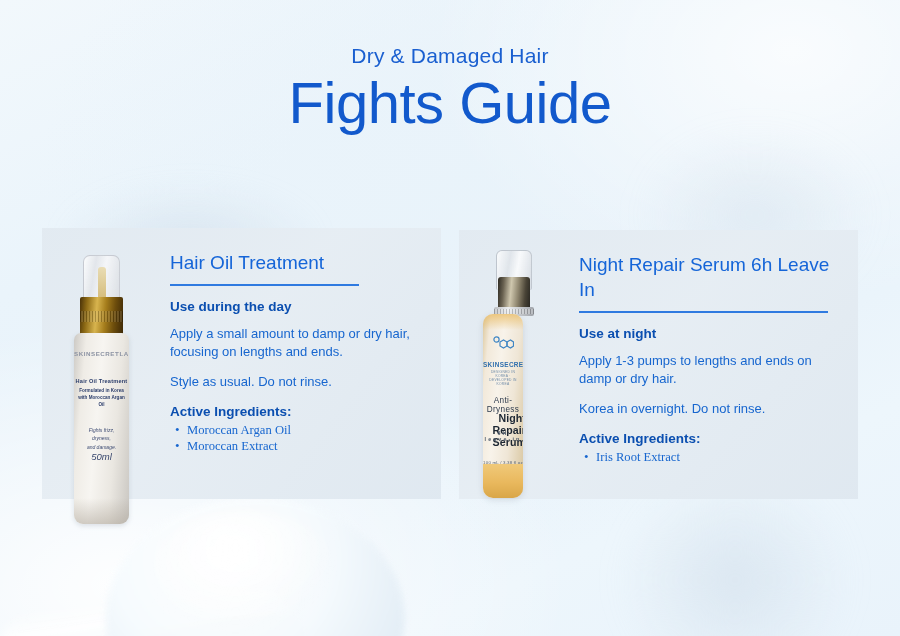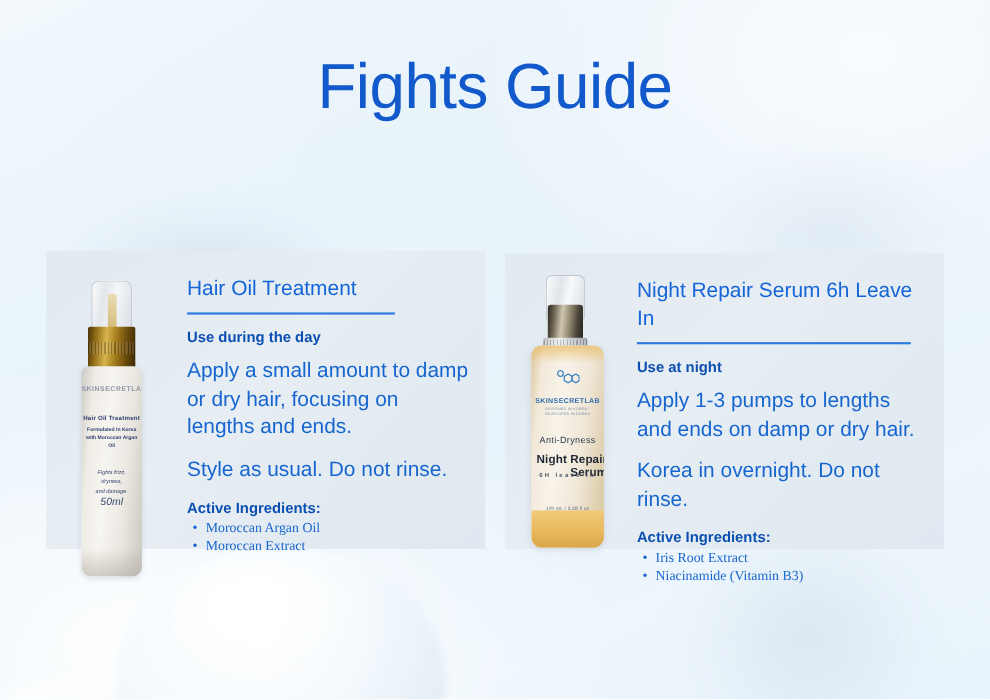--- a/index.html
+++ b/index.html
@@ -97,21 +97,21 @@
   .title-rule {
     height:2px; background:#2f7ae0; margin-top:9px; margin-bottom:13px;
   }
   #card-left  .title-rule { width:189px; }
   #card-right .title-rule { width:249px; }
 
   .when {
     font-size:13.5px; font-weight:700; color:#0b4fb0; margin-bottom:11px;
   }
   .step {
-    font-size:19px; color:#1766cf; line-height:1.35; margin-bottom:13px;
+    font-size:13px; color:#1766cf; line-height:1.35; margin-bottom:13px;
   }
   .ing-head {
     font-size:13.5px; font-weight:700; color:#0b4fb0; margin-top:2px; margin-bottom:4px;
   }
   .ing-list { list-style:none;font-family:Liberation Serif, serif; }
   .ing-list li {
     font-size:12.6px; color:#1766cf; line-height:1.27;
     padding-left:17px; position:relative;
   }
   .ing-list li::before {
@@ -189,21 +189,21 @@
   .b2-ring {
     position:absolute; left:18px; top:57px; width:40px; height:9px;
     background:linear-gradient(95deg,#b9bcc0,#eceef0 35%,#c7cace 65%,#9ea2a8);
     border-radius:2px;
   }
   .b2-ring::after {
     content:""; position:absolute; left:0; right:0; top:2px; height:5px;
     background:repeating-linear-gradient(90deg, rgba(0,0,0,.18) 0 1px, rgba(255,255,255,.25) 1px 3px);
   }
   .b2-body {
-    position:absolute; left:7px; top:64px; width:66px; height:184px;
+    position:absolute; left:7px; top:64px; width:40px; height:184px;
     border-radius:10px 10px 10px 10px;
     background:linear-gradient(96deg, #dcc79b 0%, #f2e9da 14%, #f8f3ea 38%, #efe6d6 66%, #d7c49c 100%);
     box-shadow:0 2px 6px rgba(130,138,150,.24);
     overflow:hidden;
   }
   .b2-body::before { 
     content:""; position:absolute; left:0; right:0; bottom:0; height:34px;
     background:linear-gradient(180deg,#f0c979 0%, #e9b85d 55%, #d9a648 100%);
   }
   .b2-body::after { 
@@ -245,20 +245,21 @@
 <div id="poster">
 
   <div class="bg-blob blob-c"></div>
   <div class="bg-blob blob-d"></div>
   <div class="bg-blob blob-b"></div>
   <div class="blob-neck"></div>
   <div class="bg-blob blob-a"></div>
   <div class="blob-a-hl"></div>
 
   <div class="header">
+    <div class="eyebrow">Dry &amp; Damaged Hair</div>
     <div class="main-title">Fights Guide</div>
   </div>
 
   <div class="card" id="card-left">
 
     <div class="card-media">
       <div class="bottle1">
         <div class="b1-cap"></div>
         <div class="b1-collar"></div>
         <div class="b1-body">
@@ -322,18 +323,17 @@
 
     <div class="card-body">
       <div class="card-title">Night Repair Serum 6h Leave In</div>
       <div class="title-rule"></div>
       <div class="when">Use at night</div>
       <div class="step">Apply 1-3 pumps to lengths and ends on damp or dry hair.</div>
       <div class="step">Korea in overnight. Do not rinse.</div>
       <div class="ing-head">Active Ingredients:</div>
       <ul class="ing-list">
         <li>Iris Root Extract</li>
-        <li>Niacinamide (Vitamin B3)</li>
       </ul>
     </div>
   </div>
 
 </div>
 
 </body></html>

